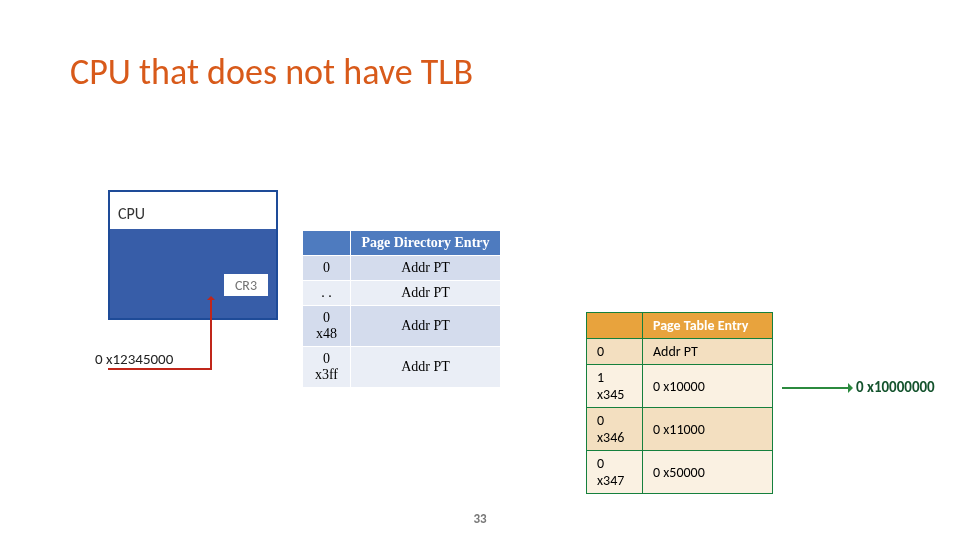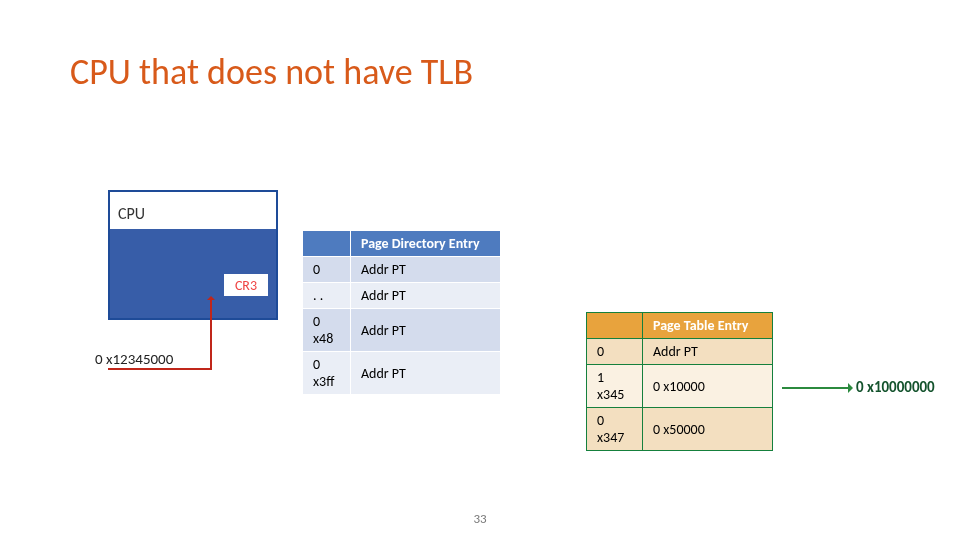--- a/index.html
+++ b/index.html
@@ -39,21 +39,21 @@
     position: absolute;
     right: 8px;
     bottom: 22px;
     width: 44px;
     height: 22px;
     background: #fff;
     font-size: 14px;
     display: flex;
     align-items: center;
     justify-content: center;
-    color: #ef4444;
+    color: #737373;
   }
   .cr3-pointer {
     position: absolute;
     left: 210px;
     top: 298px;
     width: 2px;
     height: 72px;
     background: #c0261a;
   }
   .cr3-pointer::before {
@@ -91,21 +91,22 @@
   .pde-table {
     position: absolute;
     left: 302px;
     top: 230px;
     border-collapse: collapse;
     font-size: 14px;
   }
   .pde-table th, .pde-table td {
     border: 1px solid #fff;
     padding: 4px 10px;
-    text-align: left;
+    text-align: center;
+    font-family: Liberation Serif, serif;
   }
   .pde-table th.idx { width: 48px; background: #4e7bbf; }
   .pde-table th.hdr { background: #4e7bbf; color: #fff; font-weight: 700; width: 150px; }
   .pde-table tr:nth-child(even) td { background: #d4dced; }
   .pde-table tr:nth-child(odd) td { background: #eaeef6; }
 
   .pte-table {
     position: absolute;
     left: 586px;
     top: 312px;
@@ -147,20 +148,21 @@
     color: #14532d;
     white-space: nowrap;
   }
   .slide-num {
     position: absolute;
     left: 50%;
     bottom: 14px;
     transform: translateX(-50%);
     font-size: 13px;
     color: #777;
+    font-weight: bold;
   }
 </style>
 </head>
 <body>
 
 <div class="title">CPU that does not have TLB</div>
 
 <div class="cpu-box">
   <div class="cpu-label-band">CPU</div>
   <div class="cr3-box">CR3</div>
@@ -203,20 +205,24 @@
   </tr>
   <tr>
         <td>0</td>
         <td>Addr PT</td>
       </tr>
   <tr>
         <td>1 x345</td>
         <td>0 x10000</td>
       </tr>
   <tr>
+        <td>0 x346</td>
+        <td>0 x11000</td>
+      </tr>
+  <tr>
         <td>0 x347</td>
         <td>0 x50000</td>
       </tr>
 </tbody>
   </table>
 
 <div class="arrow-out"></div>
 <div class="out-val">0 x10000000</div>
 
 <div class="slide-num">33</div>

